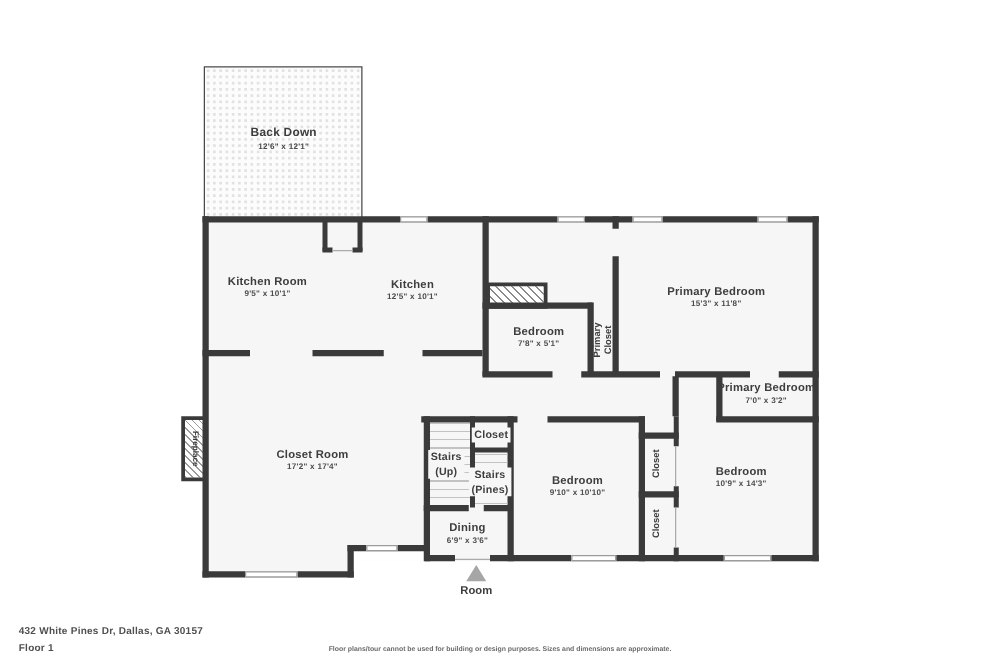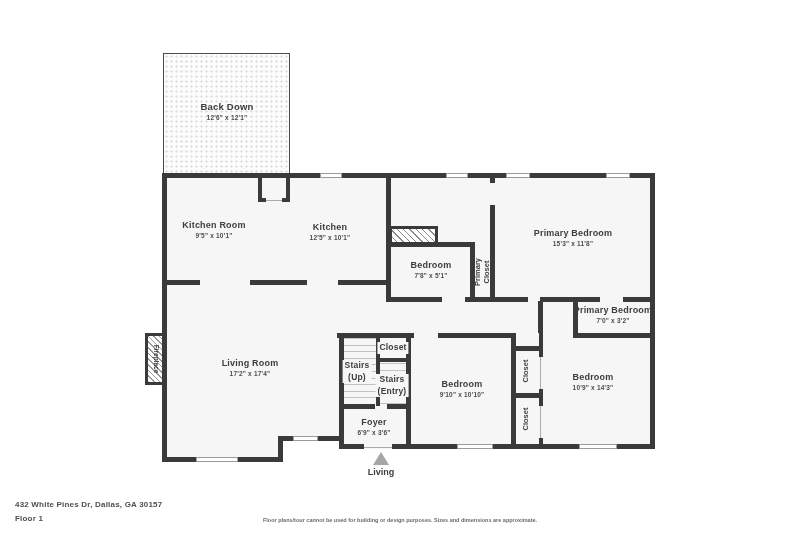--- a/index.html
+++ b/index.html
@@ -136,56 +136,56 @@
   </div>
   <div class="vlabel" style="left:482px;top:272px">
     <span class="vline">Primary</span>
     <span class="vline">Closet</span>
   </div>
   <div class="rlabel" style="left:613px;top:304px">
     <span class="rname">Primary Bedroom</span>
     <span class="rdims">7'0" x 3'2"</span>
   </div>
   <div class="rlabel" style="left:250px;top:357px">
-    <span class="rname">Living Room</span>
+    <span class="rname">Closet Room</span>
     <span class="rdims">17'2" x 17'4"</span>
   </div>
   <div class="vlabel cw" style="left:155.5px;top:359px">
     <span class="vline">Fireplace</span>
   </div>
   <div class="rlabel stairslbl" style="left:393px;top:342px">
     <span class="rname">Closet</span>
   </div>
   <div class="rlabel stairslbl" style="left:357px;top:360px">
     <span class="rname">Stairs</span>
     <span class="rname">(Up)</span>
   </div>
   <div class="rlabel stairslbl" style="left:392px;top:374px">
     <span class="rname">Stairs</span>
-    <span class="rname">(Entry)</span>
+    <span class="rname">(Pines)</span>
   </div>
   <div class="rlabel" style="left:462px;top:378px">
     <span class="rname">Bedroom</span>
     <span class="rdims">9'10" x 10'10"</span>
   </div>
   <div class="vlabel" style="left:525px;top:371px">
     <span class="vline">Closet</span>
   </div>
   <div class="vlabel" style="left:525px;top:419px">
     <span class="vline">Closet</span>
   </div>
   <div class="rlabel" style="left:593px;top:371px">
     <span class="rname">Bedroom</span>
     <span class="rdims">10'9" x 14'3"</span>
   </div>
   <div class="rlabel" style="left:374px;top:416px">
-    <span class="rname">Foyer</span>
+    <span class="rname">Dining</span>
     <span class="rdims">6'9" x 3'6"</span>
   </div>
 
   <div class="tri" style="left:373px;top:452px"></div>
-  <div class="entrylbl" style="left:381px;top:467px">Living</div>
+  <div class="entrylbl" style="left:381px;top:467px">Room</div>
 
   <div class="addr" style="top:500px">432 White Pines Dr, Dallas, GA 30157</div>
   <div class="addr" style="top:514px">Floor 1</div>
   <div class="disclaimer" style="top:517px">Floor plans/tour cannot be used for building or design purposes. Sizes and dimensions are approximate.</div>
 
 </div>
 
 </body></html>

